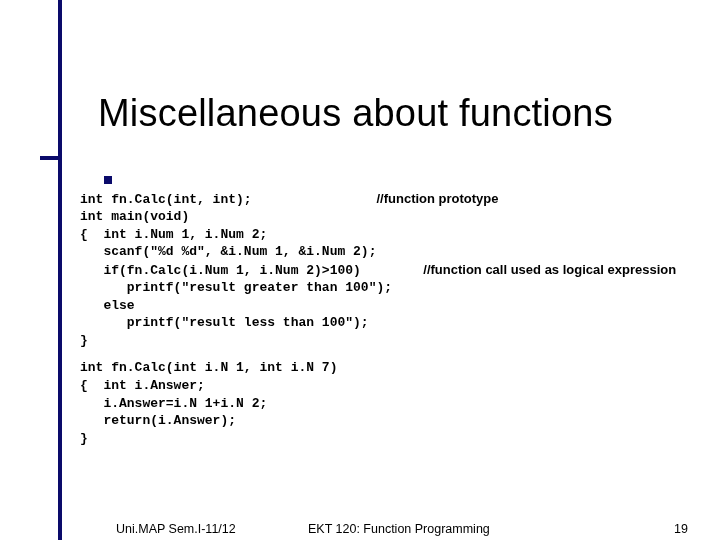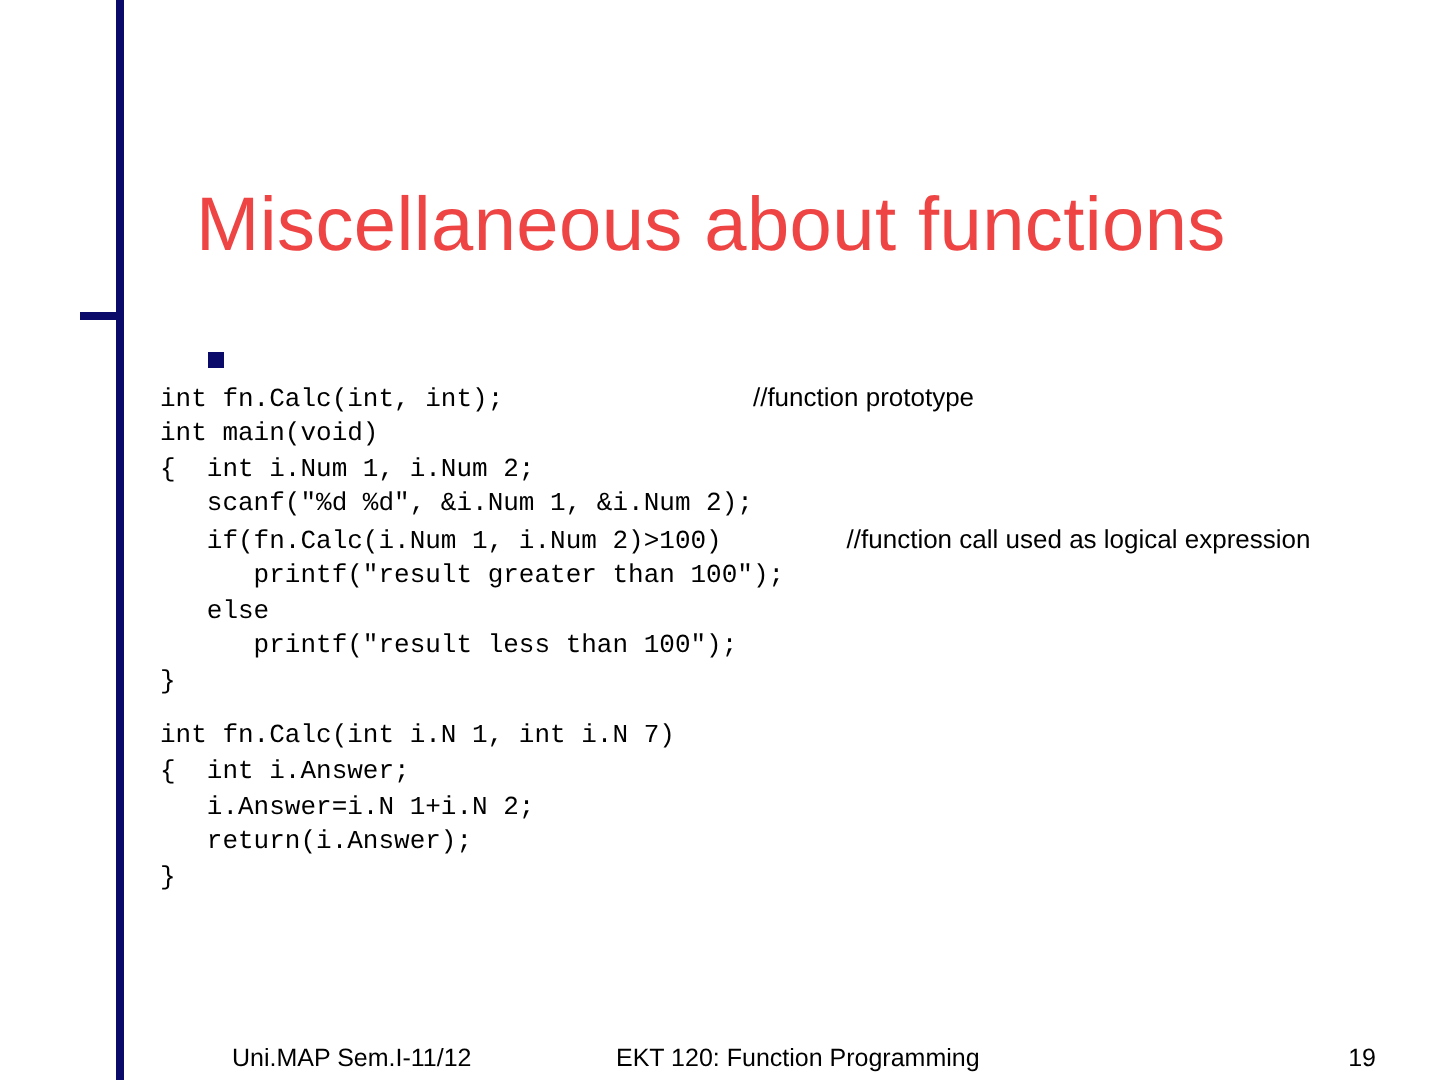--- a/index.html
+++ b/index.html
@@ -1,26 +1,26 @@
 <!DOCTYPE html>
 <html><head>
 <meta charset="utf-8">
 <style>
   * { margin: 0; padding: 0; box-sizing: border-box; }
   html, body { width: 720px; height: 540px; background: #fff; font-family: Arial, Helvetica, sans-serif; position: relative; }
   .slide { width: 720px; height: 540px; position: relative; padding: 0; }
   .accent-line { position: absolute; left: 58px; top: 0; width: 4px; height: 540px; background: #0a0a6a; }
   .accent-tick { position: absolute; left: 40px; top: 156px; width: 22px; height: 4px; background: #0a0a6a; }
-  .title { position: absolute; left: 98px; top: 92px; font-size: 38px; color: #ef4444; font-weight: 400; letter-spacing: 0.2px; }
+  .title { position: absolute; left: 98px; top: 92px; font-size: 38px; color: #000000; font-weight: 400; letter-spacing: 0.2px; }
   .content { position: absolute; left: 80px; top: 170px; width: 620px; font-size: 13px; line-height: 1.35; }
   .bullet-line { margin-bottom: 2px; }
   .bullet { display: inline-block; width: 8px; height: 8px; background: #0a0a6a; vertical-align: middle; margin-left: 24px; margin-right: 10px; }
   .subhead { font-weight: 700; font-family: Arial, sans-serif; font-size: 13px; }
   .code { font-family: "Courier New", Courier, monospace; font-size: 13px; white-space: pre; }
-  .code-line { white-space: pre; }
+  .code-line { white-space: pre; font-weight: bold; }
   .comment { font-family: Arial, sans-serif; font-size: 13px; }
   .footer { position: absolute; bottom: 18px; left: 0; width: 720px; font-size: 12.5px; color: #000; }
   .footer-left { position: absolute; left: 116px; }
   .footer-center { position: absolute; left: 308px; }
   .footer-right { position: absolute; right: 32px; }
 </style>
 </head>
 <body>
 
 <div class="slide">

